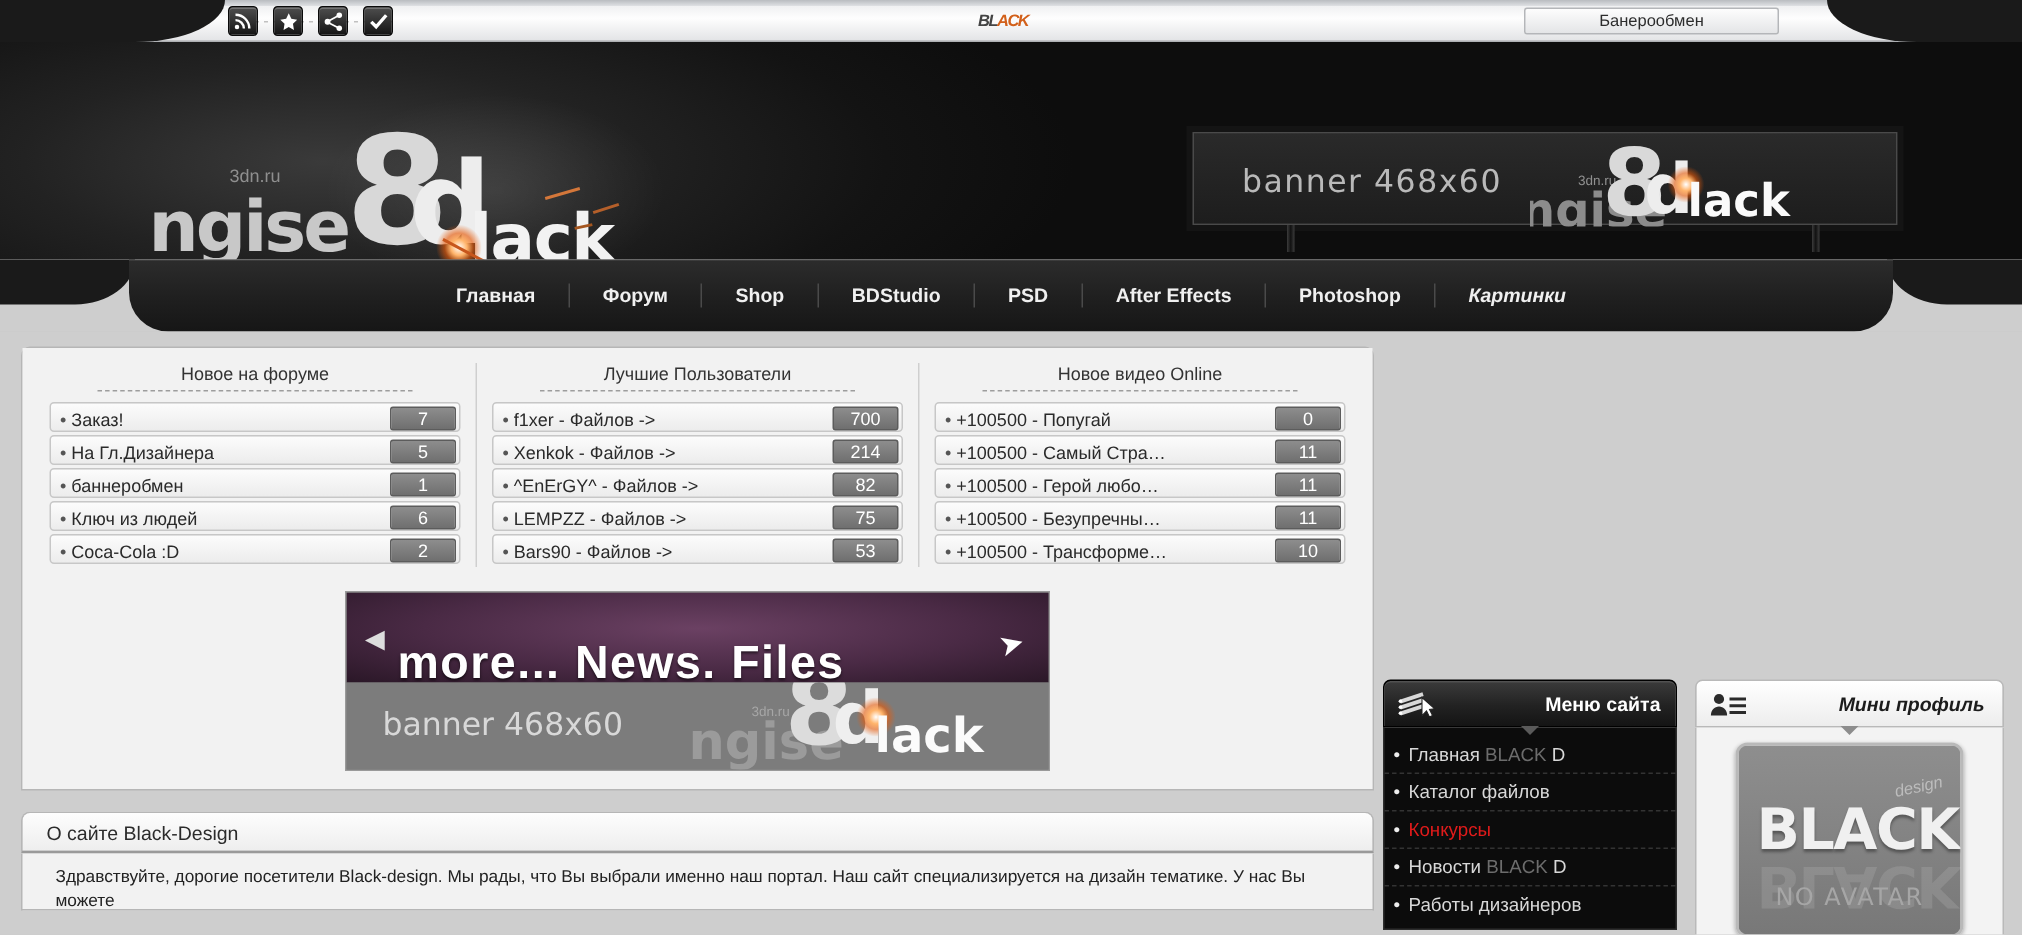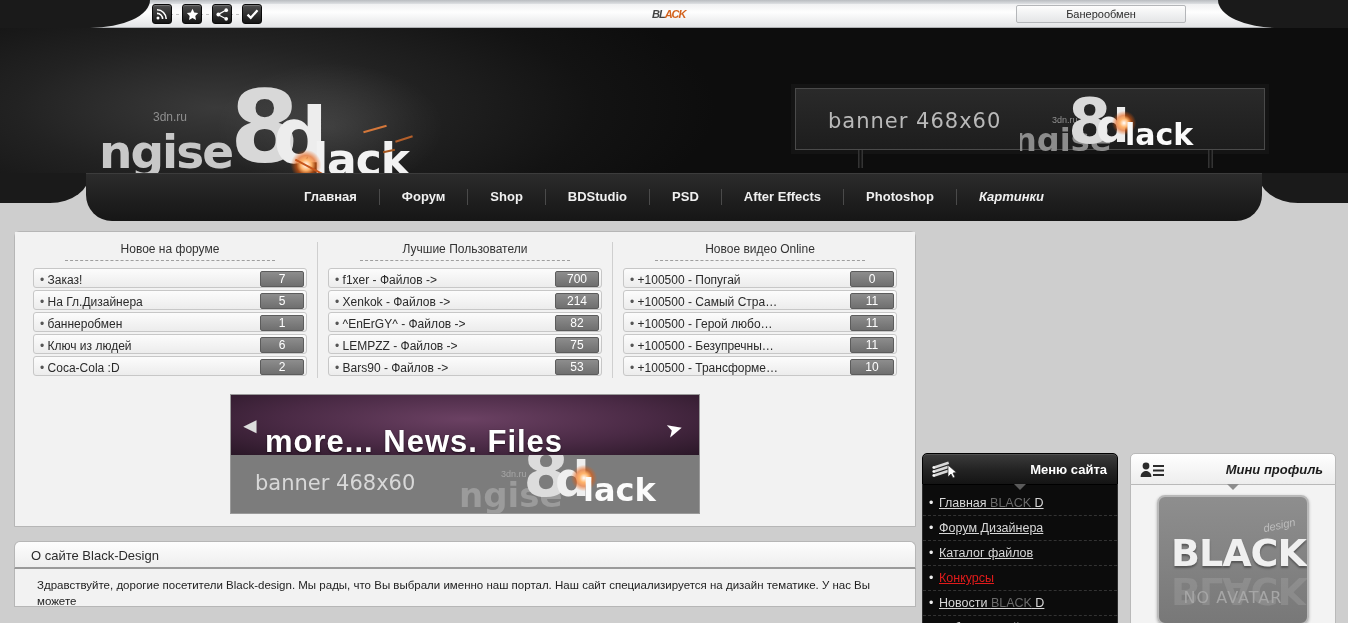--- a/index.html
+++ b/index.html
@@ -248,21 +248,21 @@
     background:#0c0c0c; border:1px solid #2e2e2e; border-top:none;
     padding:6px 0 4px; position:relative;
   }
   .dk-notch {
     position:absolute; left:50%; top:-1px; margin-left:-6px;
     width:0;height:0;border-left:6px solid transparent;border-right:6px solid transparent;
     border-top:6px solid #5a5a5a;
   }
   .dk-item {
     padding:5px 8px 5px 16px; font-size:12.5px; color:#d8d8d8;
-    border-bottom:1px dashed #333; cursor:pointer; position:relative;text-decoration:underline;
+    border-bottom:1px dashed #333; cursor:pointer; position:relative;
   }
   .dk-item:last-child { border-bottom:none; }
   .dk-item:before { content:"•"; position:absolute; left:6px; top:5px; color:#eee; }
   .dk-item .muted { color:#6c6c6c; }
   .dk-item.red { color:#e01b1b; }
 
   
   .right-col { position:absolute; left:1130px; top:232px; width:206px; }
   .lt-head {
     position:relative; height:32px; line-height:31px;
@@ -518,21 +518,20 @@
             </g>
             <path d="M17 5 L17 17 L20 14 L22 18 L24 17 L22 13 L25.5 12.5 Z" fill="#fff" stroke="#222" stroke-width=".7"></path>
           </svg>
         </span>
         <span>Меню сайта</span>
       </div>
       <div class="dk-body">
         <div class="dk-notch"></div>
         <div id="site-menu-list">
             <div class="dk-item"><span>Главная </span><span class="muted">BLACK</span><span> D</span></div>
-            <div class="dk-item"><span>Форум Дизайнера</span></div>
             <div class="dk-item"><span>Каталог файлов</span></div>
             <div class="dk-item red"><span>Конкурсы</span></div>
             <div class="dk-item"><span>Новости </span><span class="muted">BLACK</span><span> D</span></div>
             <div class="dk-item"><span>Работы дизайнеров</span></div>
           </div>
       </div>
 
     </div>
 
     <div class="right-col">

